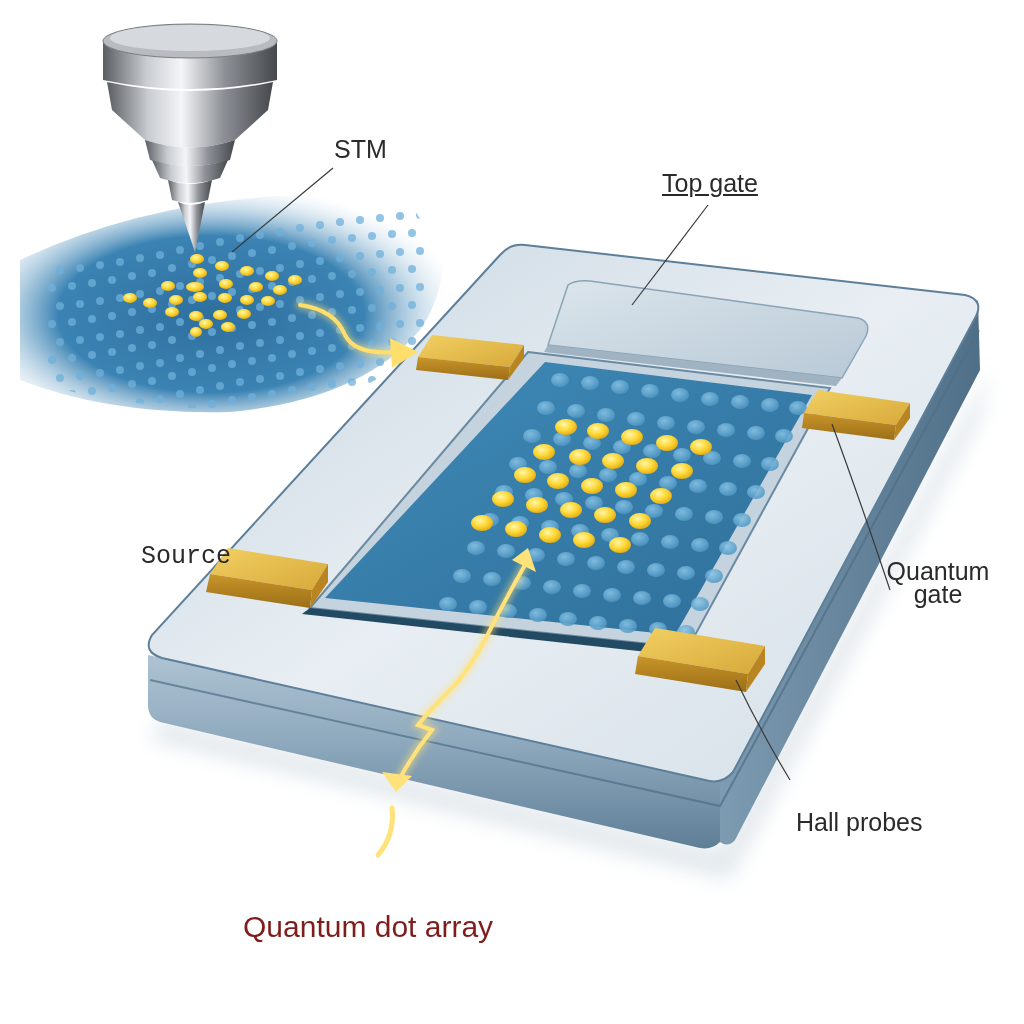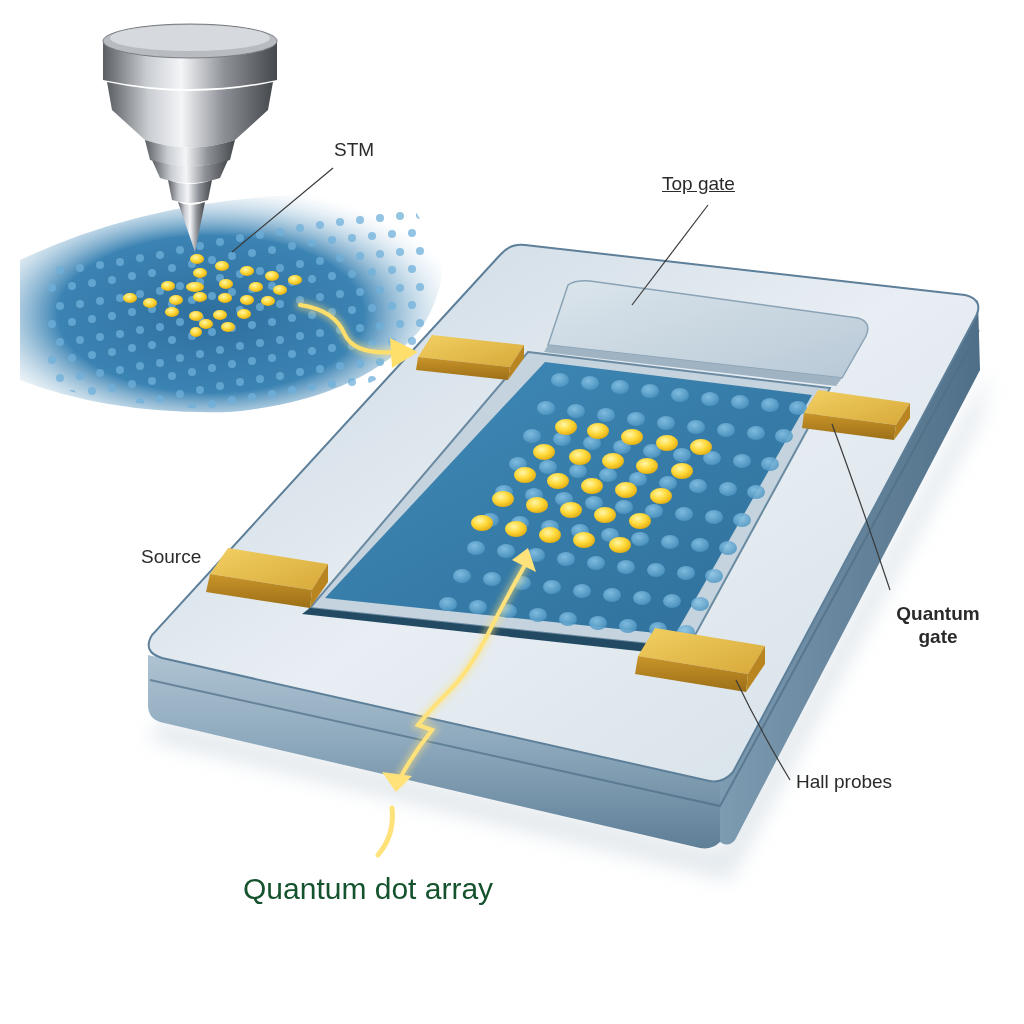--- a/index.html
+++ b/index.html
@@ -1,20 +1,20 @@
 <!DOCTYPE html>
 <html><head>
 <meta charset="utf-8">
 <style>
   html, body { margin:0; padding:0; background:#ffffff; }
   body { width:1024px; height:1024px; position:relative; overflow:hidden; font-family:"Liberation Sans", sans-serif; }
   #scene { position:absolute; left:0; top:0; width:1024px; height:1024px; }
-  .label { position:absolute; color:#2a2a2a; font-family:"Liberation Sans", sans-serif; font-size:19px; line-height:23px; }
+  .label { position:absolute; color:#2a2a2a; font-family:"Liberation Sans", sans-serif; font-size:25px; line-height:23px; }
   .label.center { text-align:center; }
-  .title { position:absolute; color:#14532d; font-family:"Liberation Sans", sans-serif; font-size:30px; }
+  .title { position:absolute; color:#7f1d1d; font-family:"Liberation Sans", sans-serif; font-size:30px;margin-top:38px; }
 </style>
 </head>
 <body>
 
 <svg id="scene" viewBox="0 0 1024 1024" xmlns="http://www.w3.org/2000/svg">
   <defs>
     <radialGradient id="inset-bg" cx="0.45" cy="0.55" r="0.6">
       <stop offset="0" stop-color="#2e6f9e"></stop>
       <stop offset="0.6" stop-color="#3b83b3"></stop>
       <stop offset="1" stop-color="#cfe2ef" stop-opacity="0"></stop>
@@ -267,19 +267,19 @@
 
   <g stroke="#3a3a3a" stroke-width="1.2" fill="none">
     <line x1="708" y1="205" x2="632" y2="305"></line>
     <path d="M 832 424 Q 860 500 890 590"></path>
     <path d="M 736 680 Q 760 730 790 780"></path>
   </g>
 </svg>
 
 <div class="label" style="left:334px; top:138px;">STM</div>
 <div class="label" style="left:662px; top:172px;text-decoration:underline;">Top gate</div>
-<div class="label" style="left:141px; top:545px;">Source</div>
-<div class="label center" style="left:880px; top:602px; width:116px;font-weight:bold;">
+<div class="label" style="left:141px; top:545px;font-family:Liberation Mono, monospace;">Source</div>
+<div class="label center" style="left:880px; top:560px; width:116px;">
   <div>Quantum</div>
   <div>gate</div>
 </div>
-<div class="label" style="left:796px; top:770px;">Hall probes</div>
+<div class="label" style="left:796px; top:811px;">Hall probes</div>
 <div class="title" style="left:243px; top:872px;">Quantum dot array</div>
 
 </body></html>

